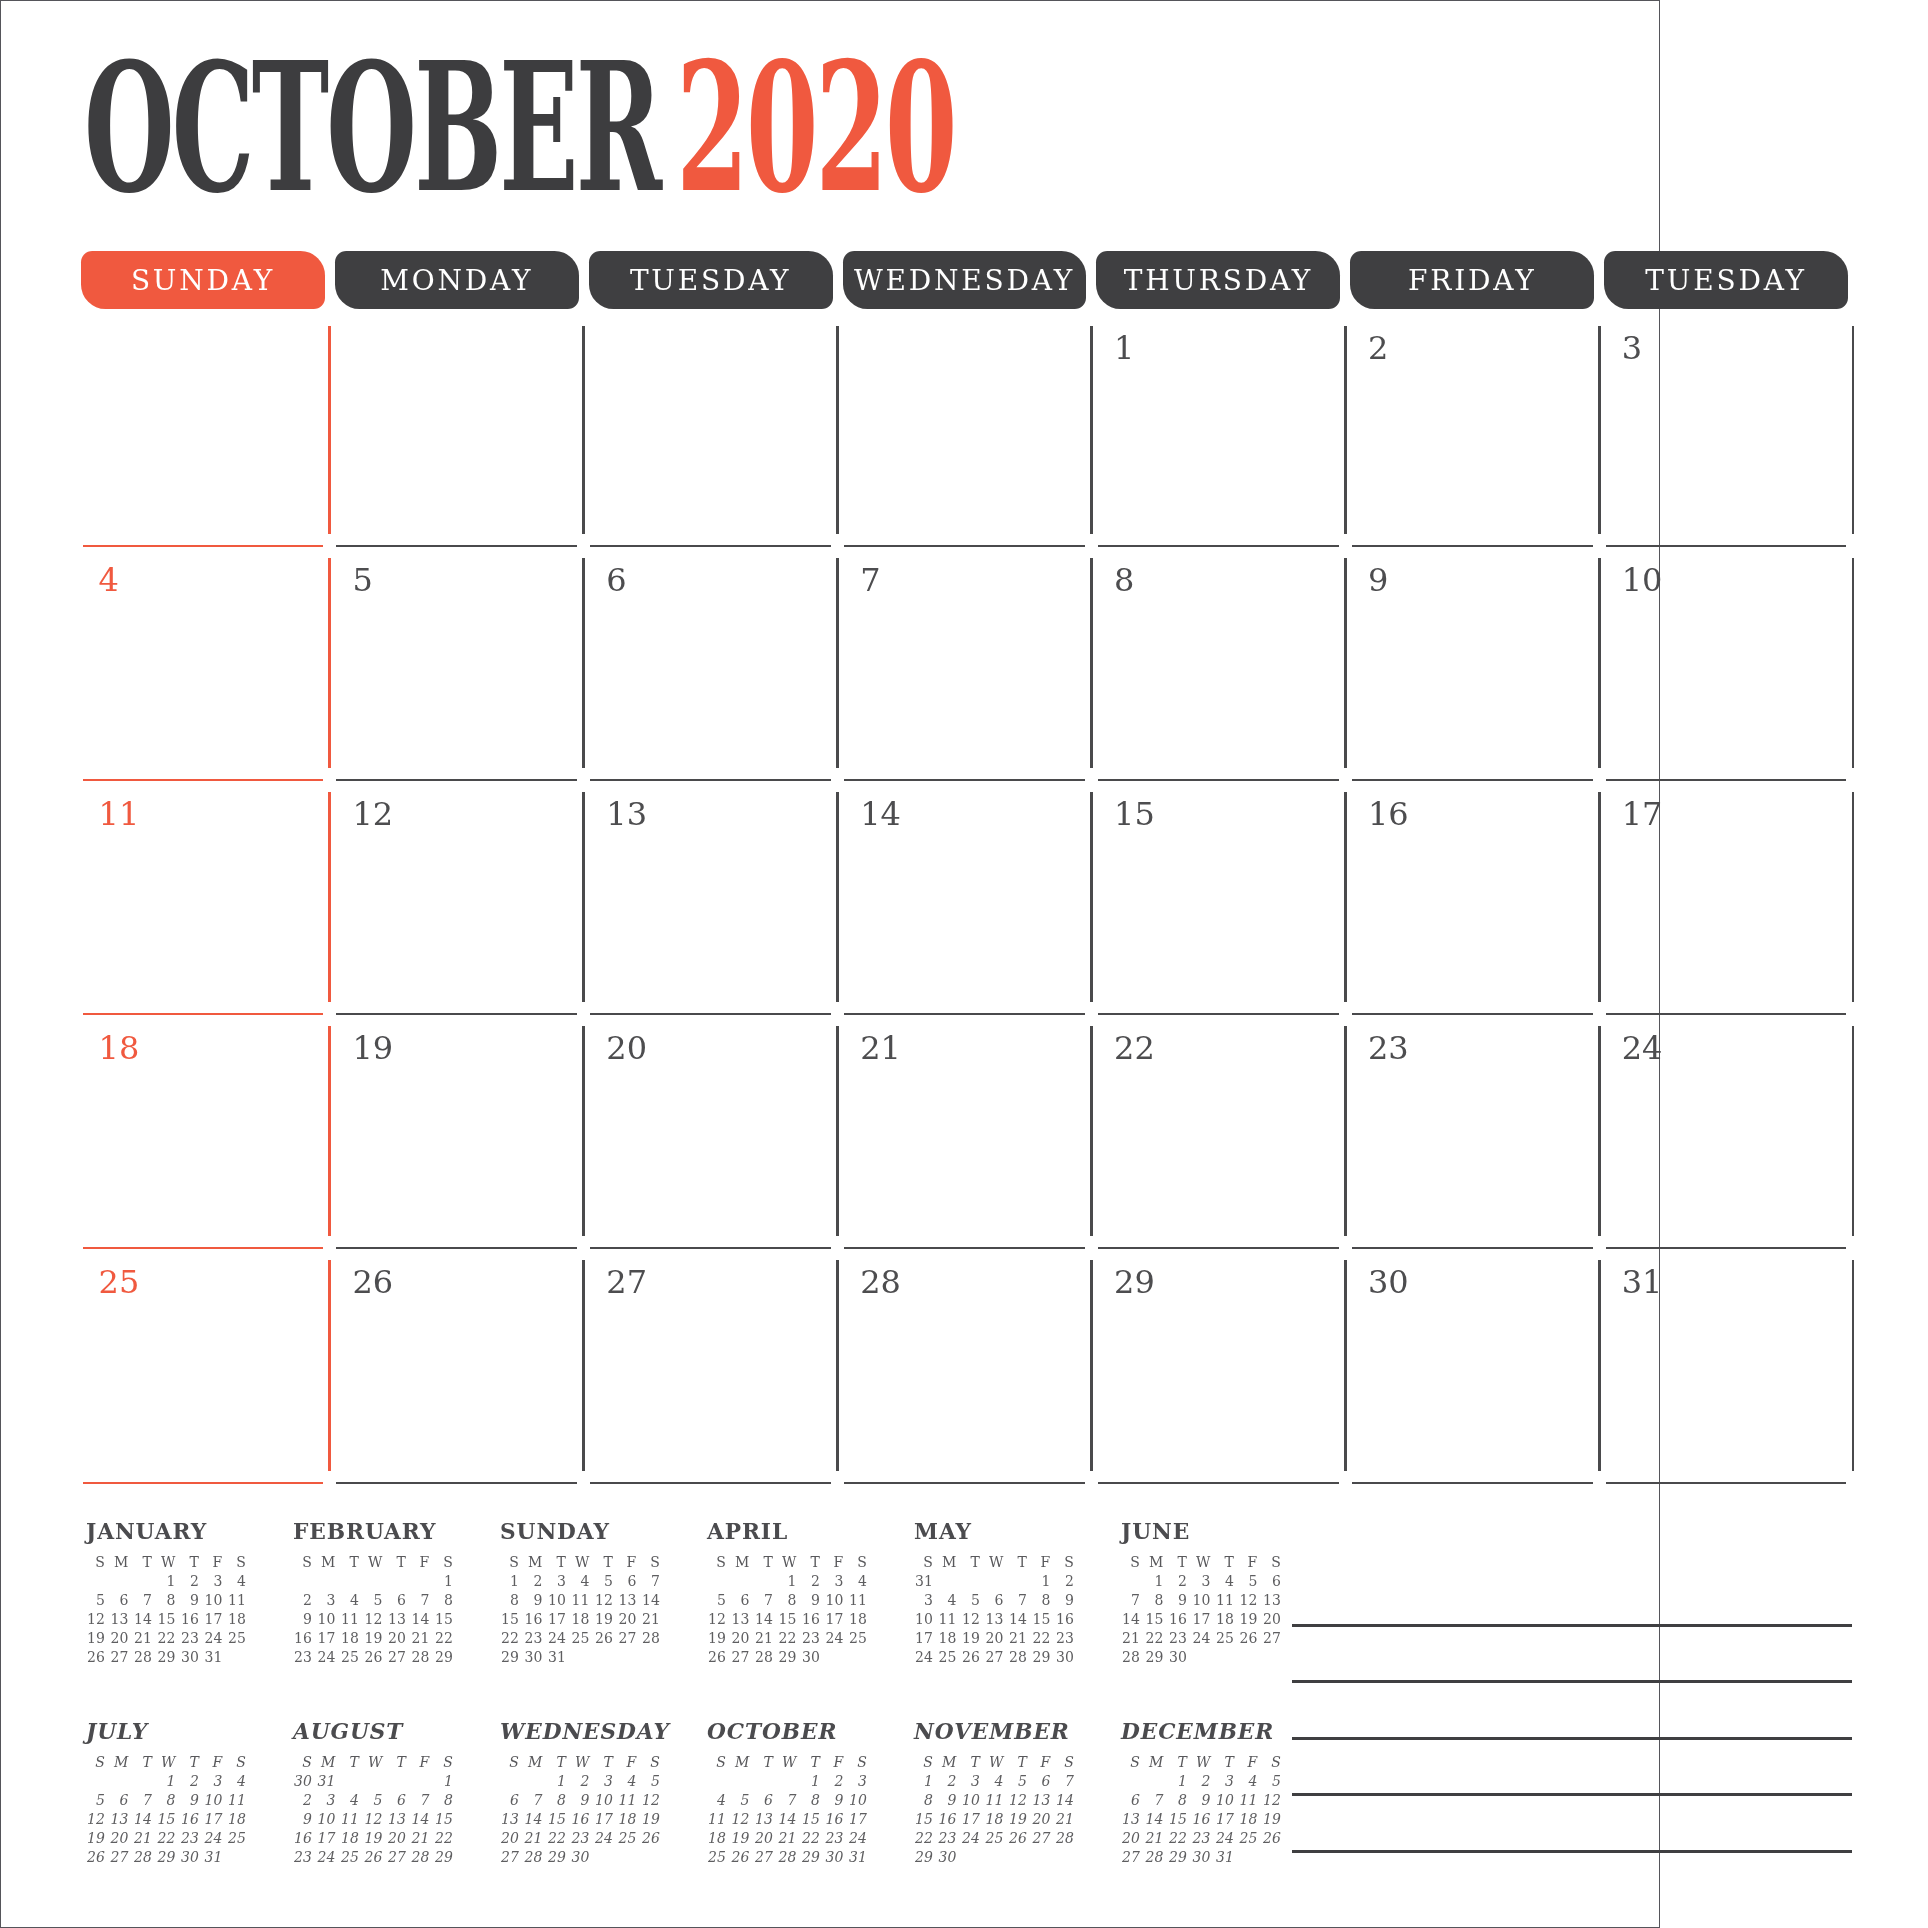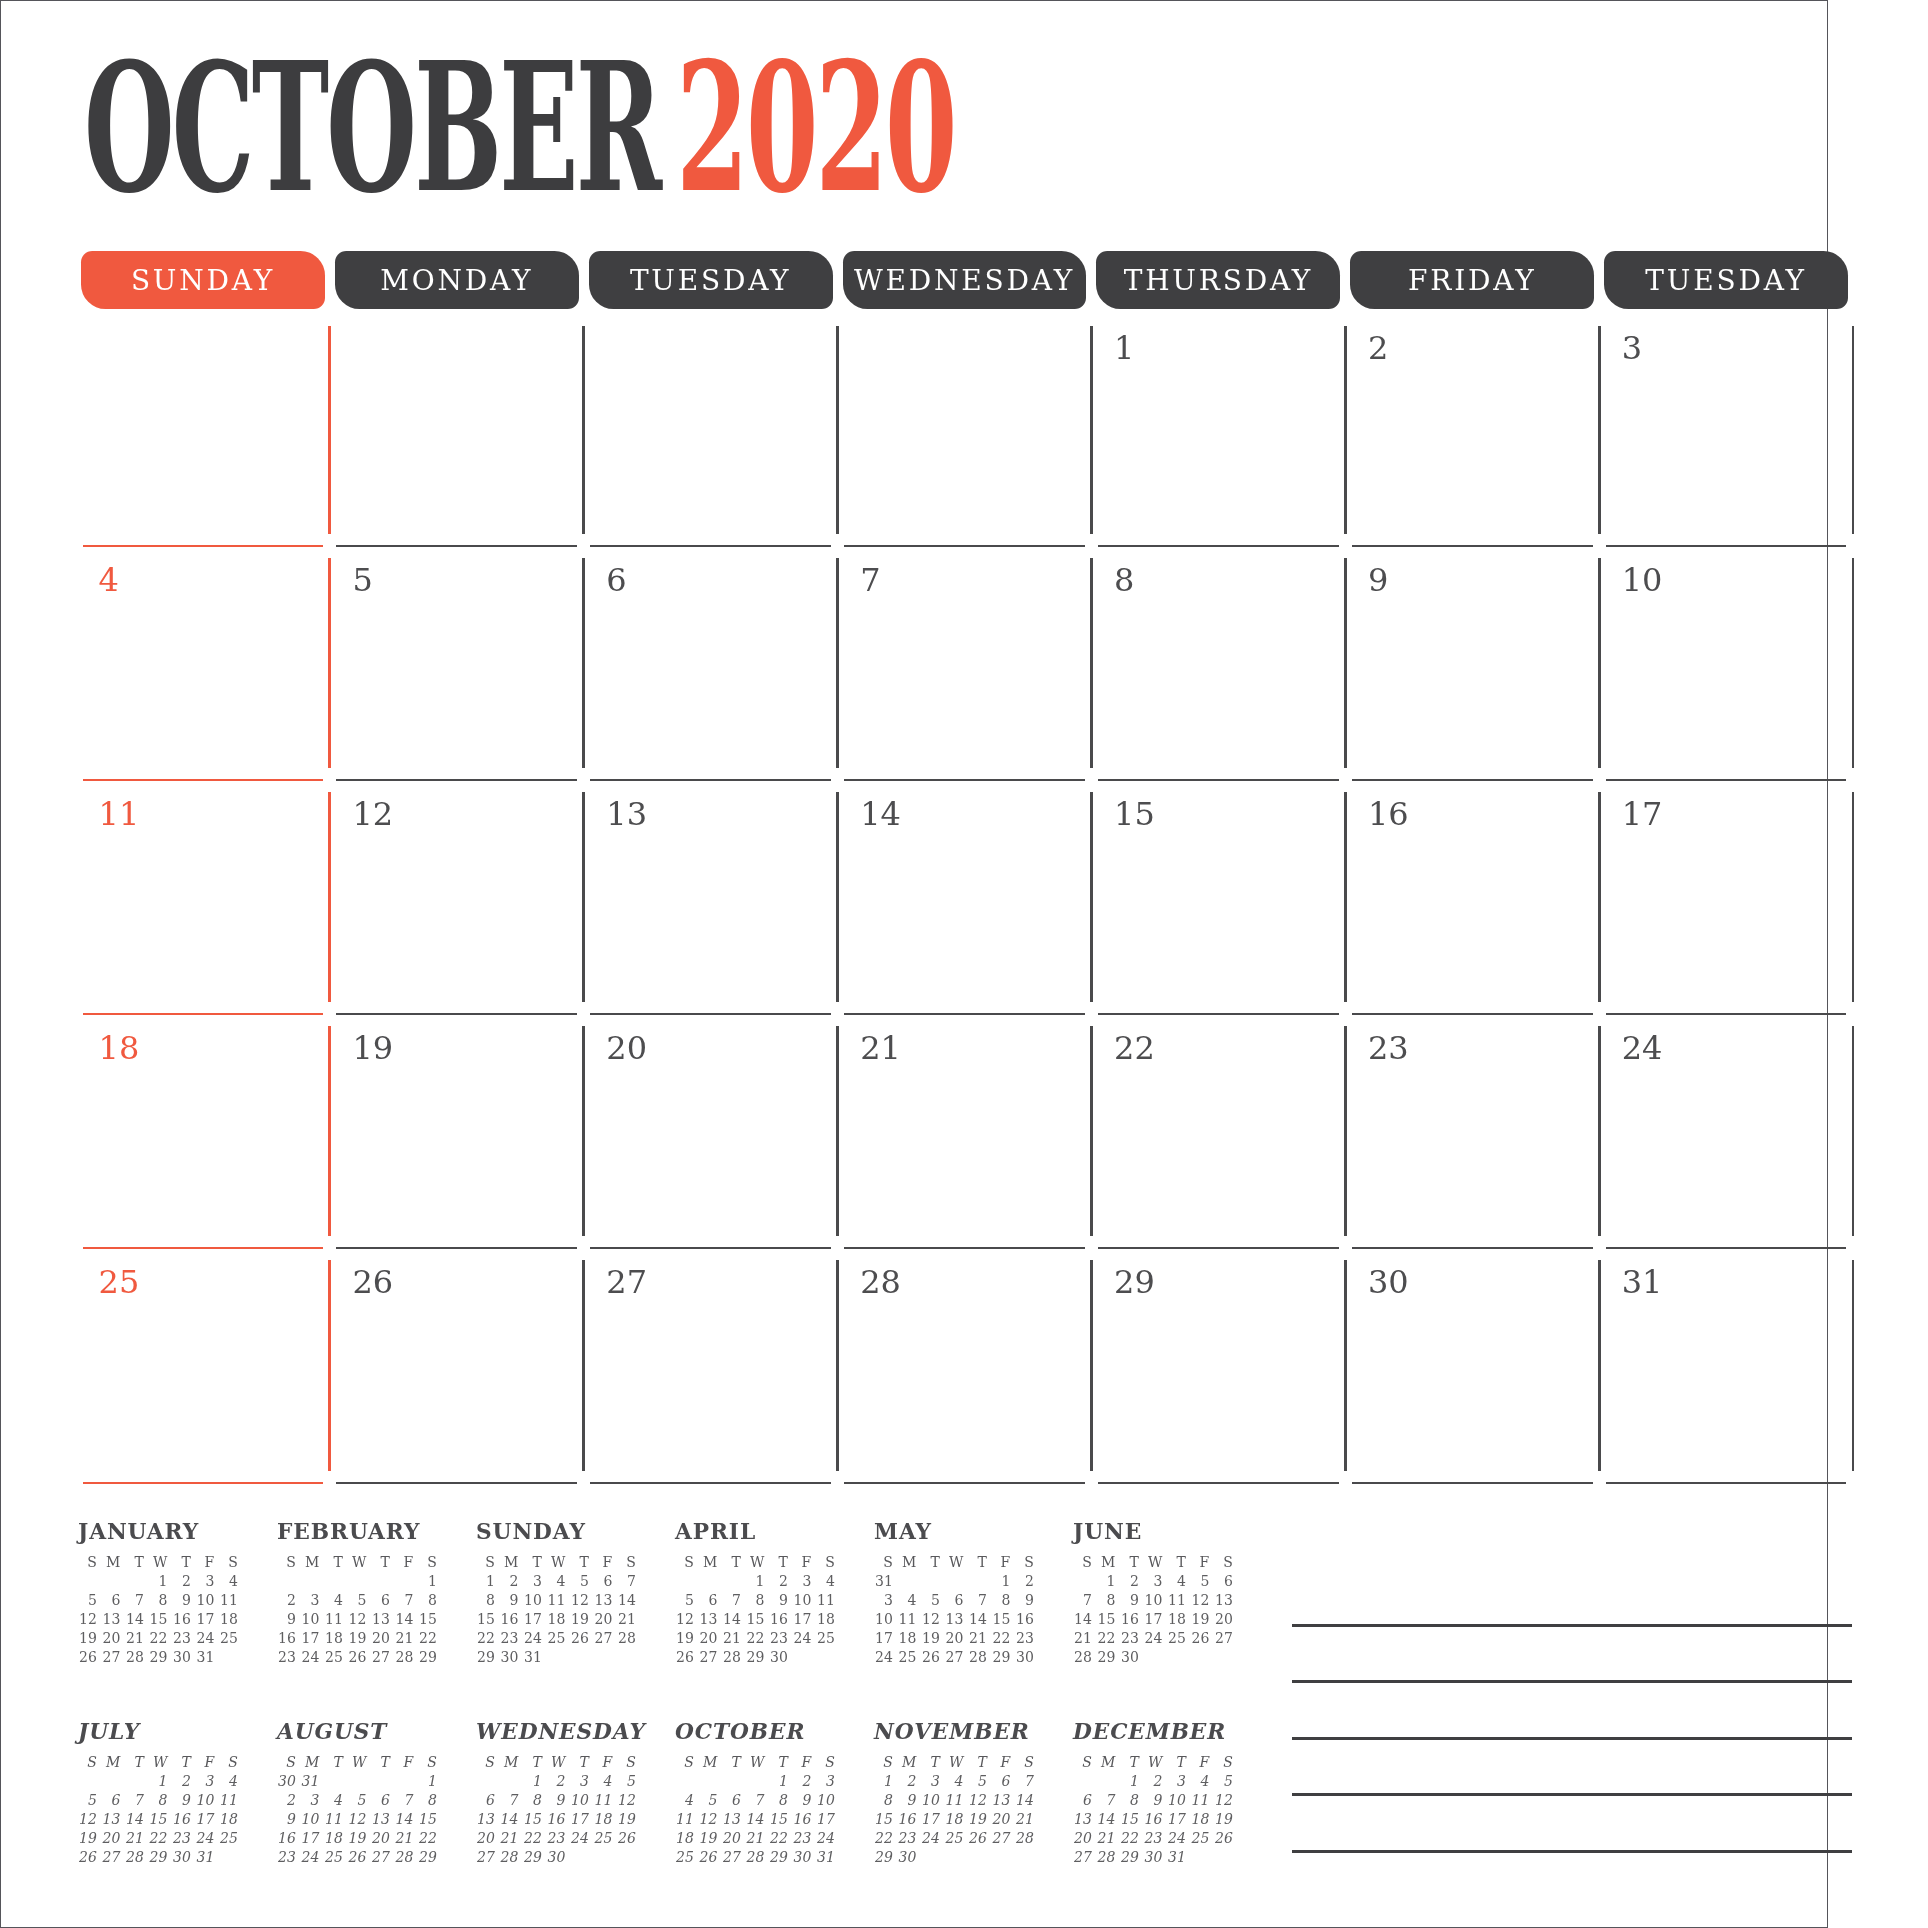--- a/index.html
+++ b/index.html
@@ -6,21 +6,21 @@
     --accent:#F0593F;
     --dark:#3F3F41;
     --title-dark:#3D3D3F;
     --line:#4A4A4C;
     --num:#4D4D4F;
     --mini:#5E5E60;
   }
   *{box-sizing:border-box;margin:0;padding:0;}
   html,body{width:1928px;height:1928px;background:#fff;}
   body{font-family:"DejaVu Serif","Liberation Serif",serif;position:relative;overflow:hidden;}
-  .page{position:absolute;inset:0;width:1828px;height:1928px;border:1.9px solid #55555A;background:#fff;}
+  .page{position:absolute;inset:0;width:1660px;height:1928px;border:1.9px solid #55555A;background:#fff;}
 
   
   .title{position:absolute;left:83px;top:38px;font-size:104px;font-weight:700;
          letter-spacing:-2.8px;white-space:nowrap;line-height:1;
          transform:scaleY(1.72);transform-origin:left top;}
   .title .month{color:var(--title-dark);}
   .title .year{color:var(--accent);margin-left:17px;}
 
   
   .tabs{position:absolute;left:75px;top:250px;width:1777px;height:58px;display:flex;}
@@ -40,21 +40,21 @@
   .cell:not(.sun)::before{content:"";position:absolute;left:-1.4px;top:12.2px;bottom:12.2px;width:2.8px;background:var(--line);}
   .cell.mon::before{background:var(--accent);}
   .rline{position:absolute;right:-1.4px;top:12.2px;bottom:12.2px;width:2.8px;background:var(--line);}
   .num{position:absolute;top:15px;left:22.6px;font-size:32px;color:var(--num);}
   .cell.sun .num{color:var(--accent);}
 
   
   .mini-row{position:absolute;left:77px;display:flex;}
   .mini-row.r1{top:1518px;}
   .mini-row.r2{top:1718px;font-style:italic;}
-  .mini{width:166px;margin-right:33px;}
+  .mini{width:166px;margin-right:33px;margin-left:8px;}
   .mini-title{font-size:21.7px;font-weight:700;letter-spacing:0.9px;color:#4B4B4E;margin-bottom:9.4px;white-space:nowrap;}
   .mini-grid{display:grid;grid-template-columns:repeat(7,23.5px);grid-auto-rows:19px;}
   .mcell{font-size:14px;line-height:19px;color:var(--mini);text-align:right;padding-right:4.7px;}
   .mhead{color:#58585B;}
 
   
   .notes{position:absolute;left:1291px;top:1522px;width:560px;height:339px;}
   .notes-head{display:flex;align-items:flex-end;height:47px;}
   .notes-label{color:var(--accent);font-size:36px;font-weight:700;line-height:1;}
   .notes-first-line{flex:1;height:2.8px;background:var(--dark);margin-left:13px;margin-bottom:3.8px;}

